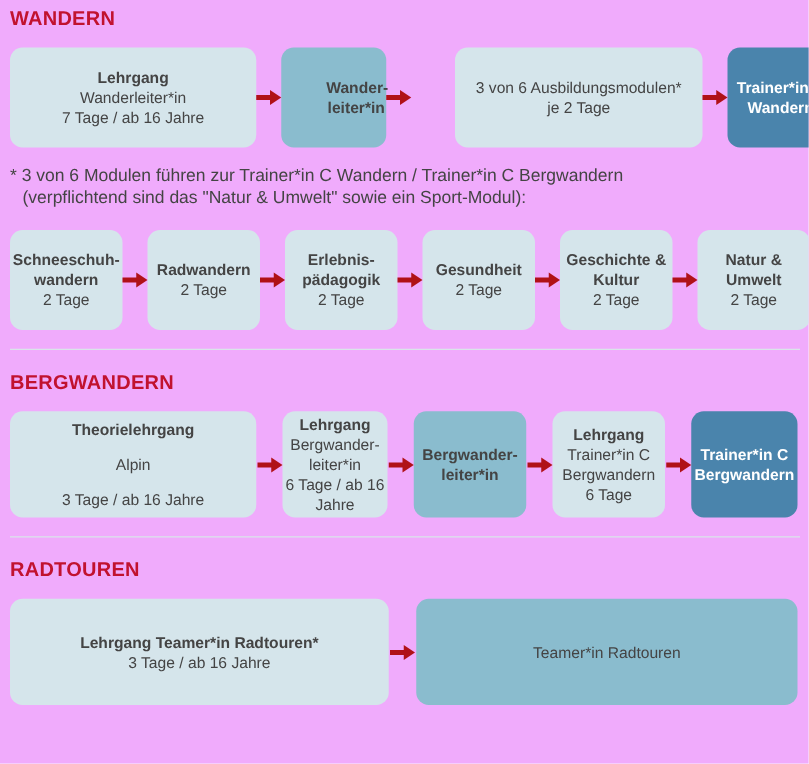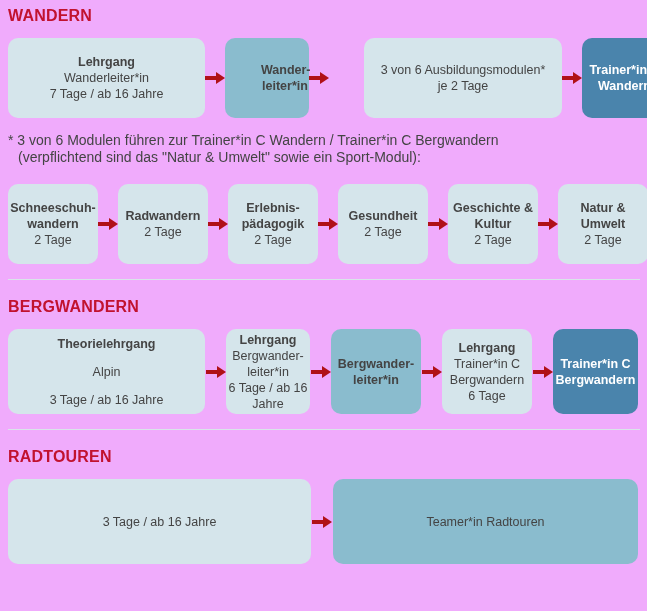--- a/index.html
+++ b/index.html
@@ -176,20 +176,21 @@
         </div>
       </div>
   </section>
 
   <hr class="divider">
 
   <section>
     <h2 class="title section-title-gap">RADTOUREN</h2>
     <div class="row h85">
         <div class="box light" style="width: 303px;">
+          <div class="line bold">Lehrgang Teamer*in Radtouren*</div>
           <div class="line">3 Tage / ab 16 Jahre</div>
         </div>
         <div class="arrow"></div>
         <div class="box medium" style="width: 305px;">
           <div class="line">Teamer*in Radtouren</div>
         </div>
       </div>
   </section>
 
 

